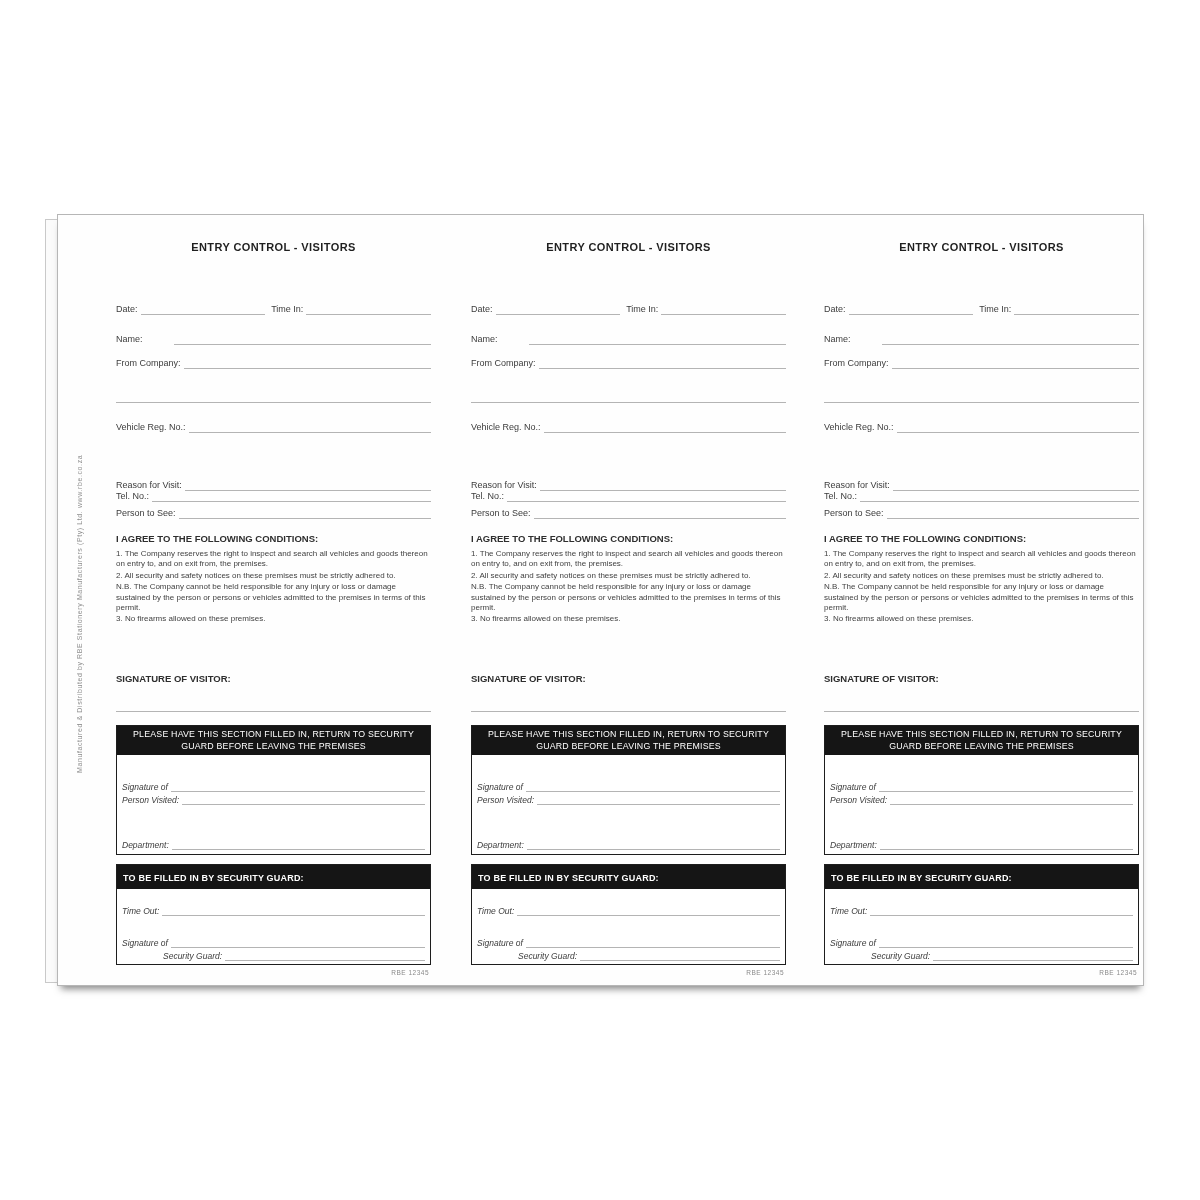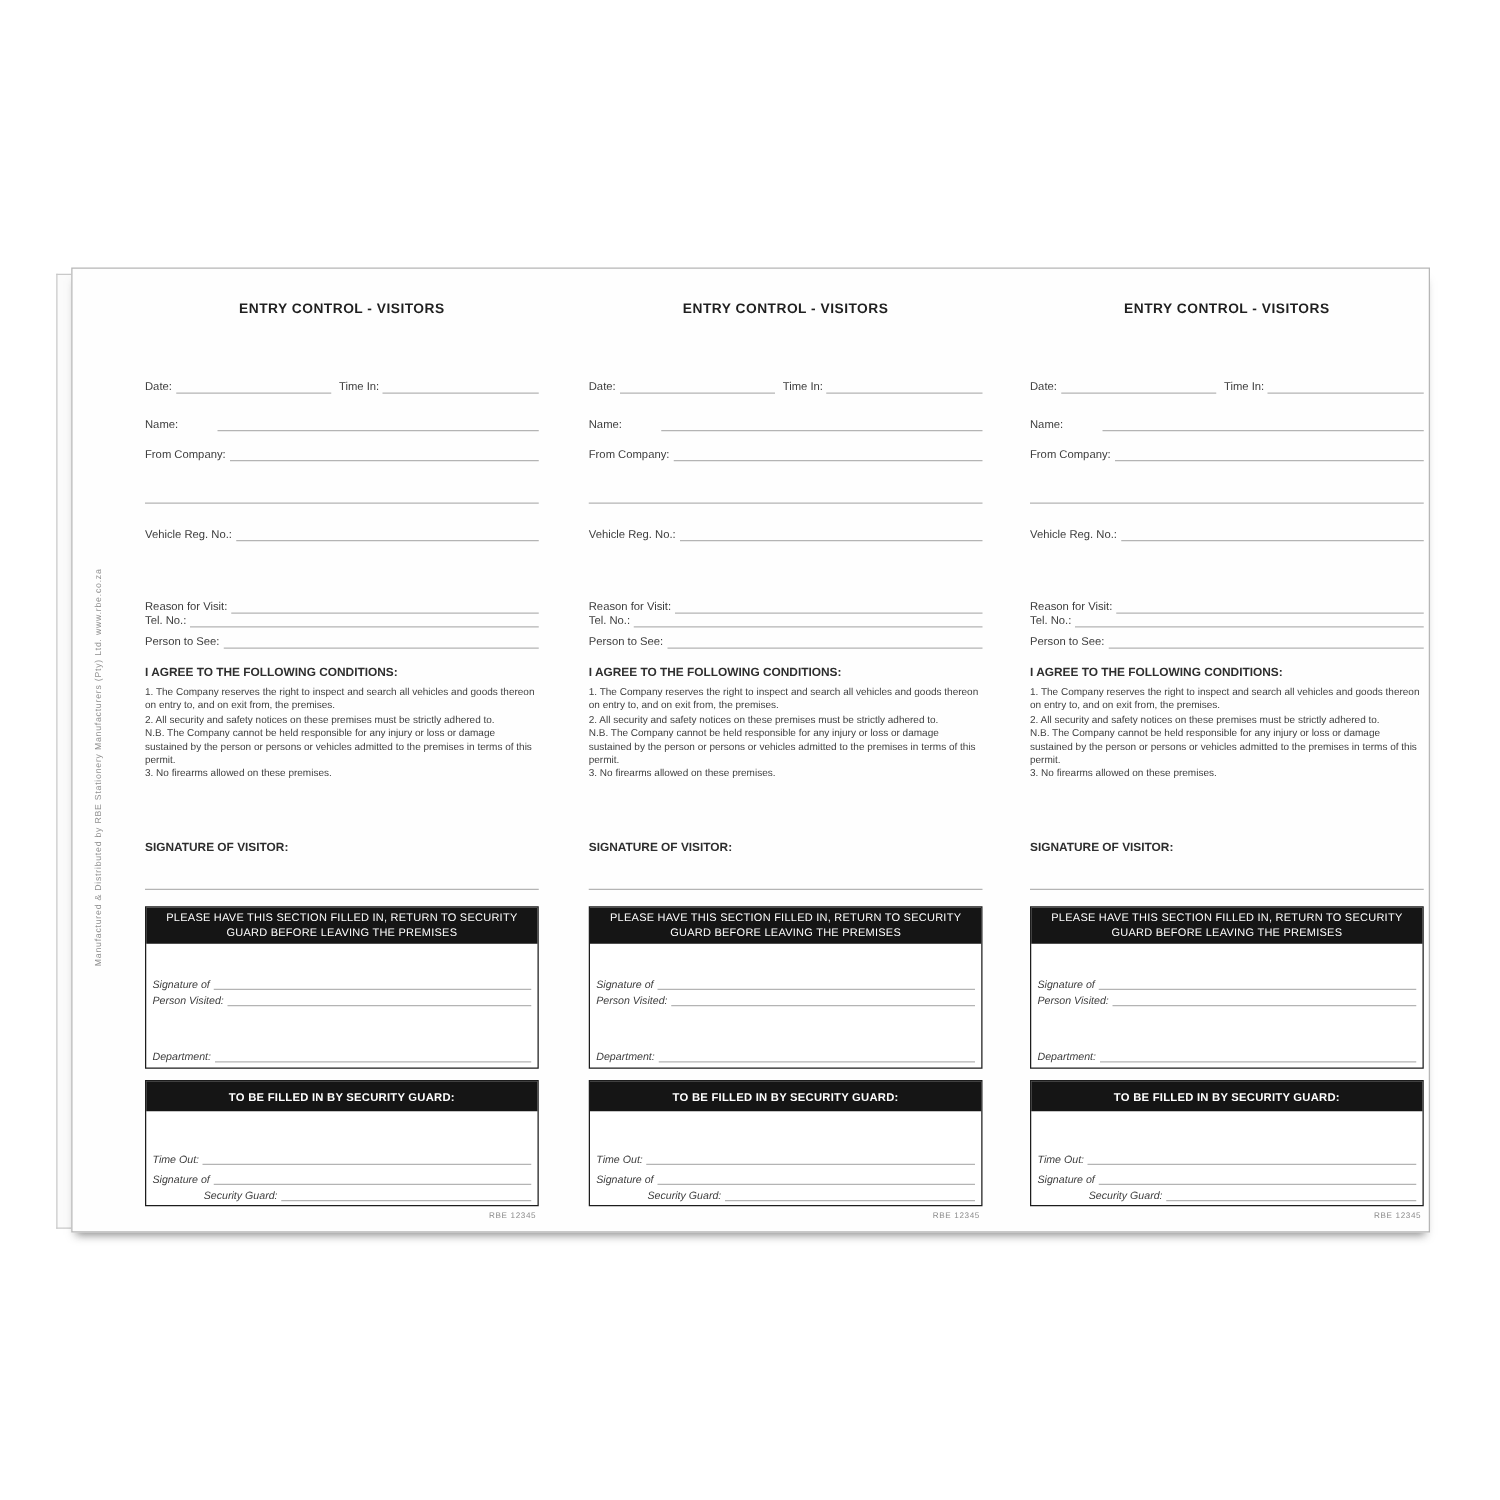--- a/index.html
+++ b/index.html
@@ -64,24 +64,24 @@
   .spacer{flex:1;}
   .mt-24{margin-top:24px;} .mb-4{margin-bottom:4px;}
 
   .guard-box{
     position:absolute;top:649px;left:0;right:0;height:101px;
     border:1px solid #1d1d1d;background:#fff;box-sizing:border-box;
     display:flex;flex-direction:column;
   }
   .guard-header{
     background:#151515;color:#ffffff;font-weight:bold;font-size:9px;
-    text-align:center;padding:8px 6px 6px 6px;letter-spacing:0.2px;
+    text-align:left;padding:8px 6px 6px 6px;letter-spacing:0.2px;
   }
   .guard-body{flex:1;display:flex;flex-direction:column;padding:0 5px;box-sizing:border-box;}
-  .mt-14{margin-top:30px;} .mb-3{margin-bottom:3px;margin-left:41px;}
+  .mt-14{margin-top:14px;} .mb-3{margin-bottom:3px;margin-left:41px;}
 
   .form-code{
     position:absolute;top:754px;left:0;right:2px;text-align:right;
     font-size:6.5px;color:#8a8a8a;letter-spacing:0.5px;
   }
 </style>
 </head>
 <body>
 
 <div class="sheet">

